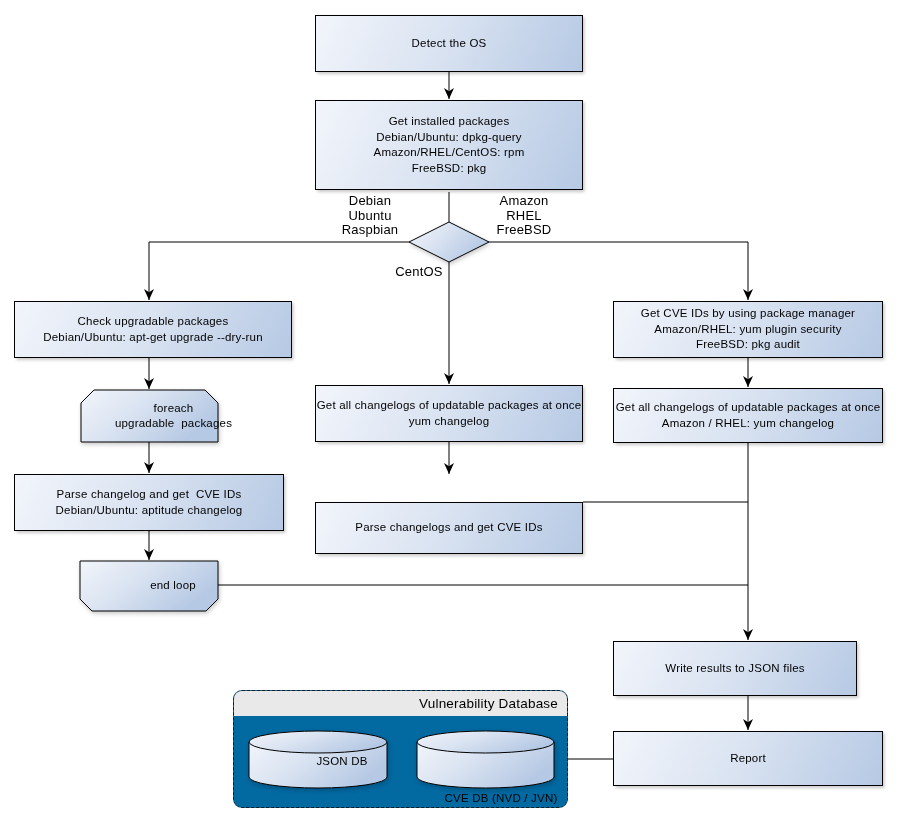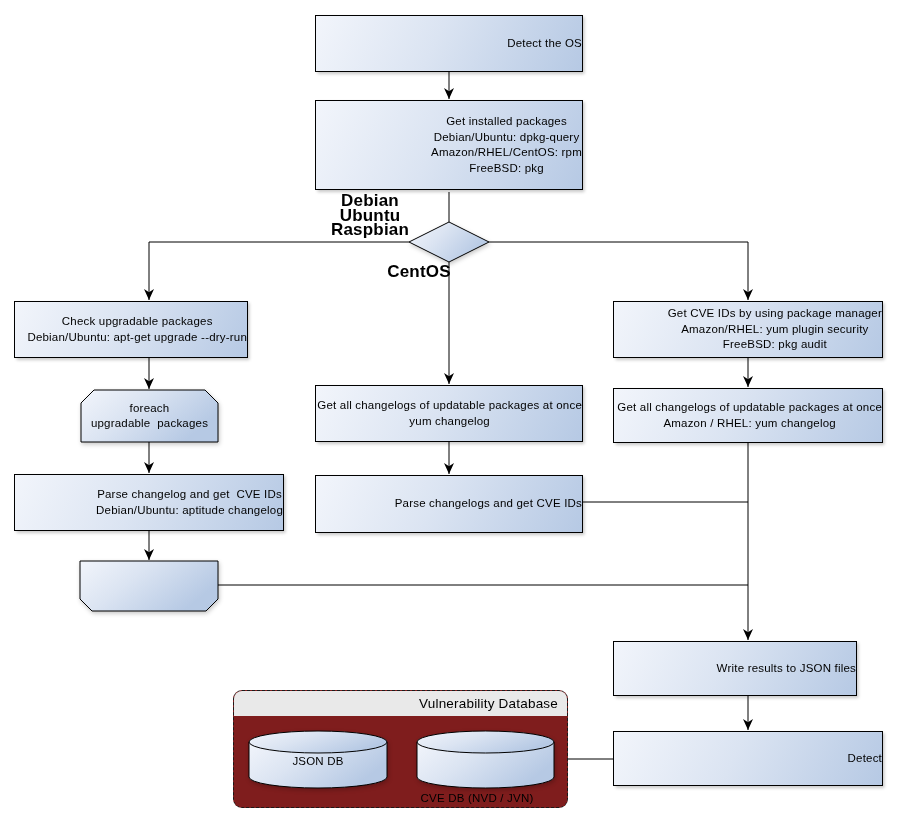--- a/index.html
+++ b/index.html
@@ -6,57 +6,57 @@
   #canvas{
     position:relative;
     width:910px;height:823px;
     font-family:"Liberation Sans", sans-serif;
     color:#000;
     overflow:hidden;
     background:#ffffff;
   }
   .node{
     position:absolute;
-    display:flex;align-items:center;justify-content:flex-end;
+    display:flex;align-items:center;justify-content:center;
     background:linear-gradient(115deg,#f2f5fb 0%,#dbe4f2 45%,#b6c9e4 100%);
     border:1px solid #000;
     box-sizing:border-box;
     box-shadow:1.5px 2px 3px rgba(0,0,0,0.22);
     z-index:3;
   }
   .node-label, .shape-label{
     white-space:pre;
     text-align:center;
     font-size:11.5px;
     line-height:15.5px;
     letter-spacing:0.2px;
   }
   .shape-label{
     position:absolute;
     display:flex;align-items:center;justify-content:center;
     z-index:4;
+    margin-left:24px;
   }
   .branch-label{
     position:absolute;
     white-space:pre;
     text-align:center;
-    font-size:17px;
+    font-size:13px;
     line-height:14.5px;
     letter-spacing:0.2px;
     z-index:4;
-    font-weight:bold;
   }
   #connector-layer{
     position:absolute;left:0;top:0;z-index:2;
   }
   #db-container{
     position:absolute;
     left:233px;top:690px;width:335px;height:118px;
     box-sizing:border-box;
-    background:#7f1d1d;
+    background:#0369a1;
     border:1.6px dashed #1a1a1a;
     border-radius:9px;
     overflow:hidden;
     z-index:1;
   }
   #db-header{
     height:25px;
     background:#e9e9e9;
     display:flex;align-items:center;justify-content:flex-end;
     padding-right:9px;
@@ -124,61 +124,65 @@
     <span class="node-label">Detect the OS</span>
   </div>
 
   <div class="node" style="left:315px;top:100px;width:268px;height:90px;">
     <span class="node-label">Get installed packages
 Debian/Ubuntu: dpkg-query
 Amazon/RHEL/CentOS: rpm
 FreeBSD: pkg</span>
   </div>
 
-  <div class="node" style="left:14px;top:301px;width:234px;height:57px;">
+  <div class="node" style="left:14px;top:301px;width:278px;height:57px;">
     <span class="node-label">Check upgradable packages
 Debian/Ubuntu: apt-get upgrade --dry-run</span>
   </div>
 
   <div class="node" style="left:14px;top:474px;width:270px;height:57px;">
     <span class="node-label">Parse changelog and get  CVE IDs
 Debian/Ubuntu: aptitude changelog</span>
   </div>
 
   <div class="node" style="left:315px;top:385px;width:268px;height:57px;">
     <span class="node-label">Get all changelogs of updatable packages at once
 yum changelog</span>
   </div>
 
-  <div class="node" style="left:315px;top:475px;width:268px;height:58px;">
+  <div class="node" style="left:315px;top:502px;width:268px;height:52px;">
     <span class="node-label">Parse changelogs and get CVE IDs</span>
   </div>
 
   <div class="node" style="left:613px;top:301px;width:270px;height:57px;">
     <span class="node-label">Get CVE IDs by using package manager
 Amazon/RHEL: yum plugin security
 FreeBSD: pkg audit</span>
   </div>
 
   <div class="node" style="left:613px;top:388px;width:270px;height:55px;">
     <span class="node-label">Get all changelogs of updatable packages at once
 Amazon / RHEL: yum changelog</span>
   </div>
 
   <div class="node" style="left:613px;top:641px;width:244px;height:55px;">
     <span class="node-label">Write results to JSON files</span>
   </div>
 
   <div class="node" style="left:613px;top:731px;width:270px;height:55px;">
-    <span class="node-label">Detect</span>
+    <span class="node-label">Report</span>
   </div>
 
   <div class="shape-label" style="left:81px;top:390px;width:137px;height:52px;">foreach
 upgradable  packages</div>
+  <div class="shape-label" style="left:80px;top:561px;width:138px;height:50px;">end loop</div>
   <div class="shape-label" style="left:249px;top:742px;width:138px;height:40px;">JSON DB</div>
   <div class="shape-label" style="left:417px;top:779px;width:120px;height:40px;">CVE DB (NVD / JVN)</div>
 
   <div class="branch-label" style="left:320px;top:194px;width:100px;">Debian
 Ubuntu
 Raspbian</div>
+  <div class="branch-label" style="left:474px;top:194px;width:100px;">Amazon
+RHEL
+FreeBSD</div>
   <div class="branch-label" style="left:369px;top:265px;width:100px;">CentOS</div>
 
 </div>
 
 </body></html>

